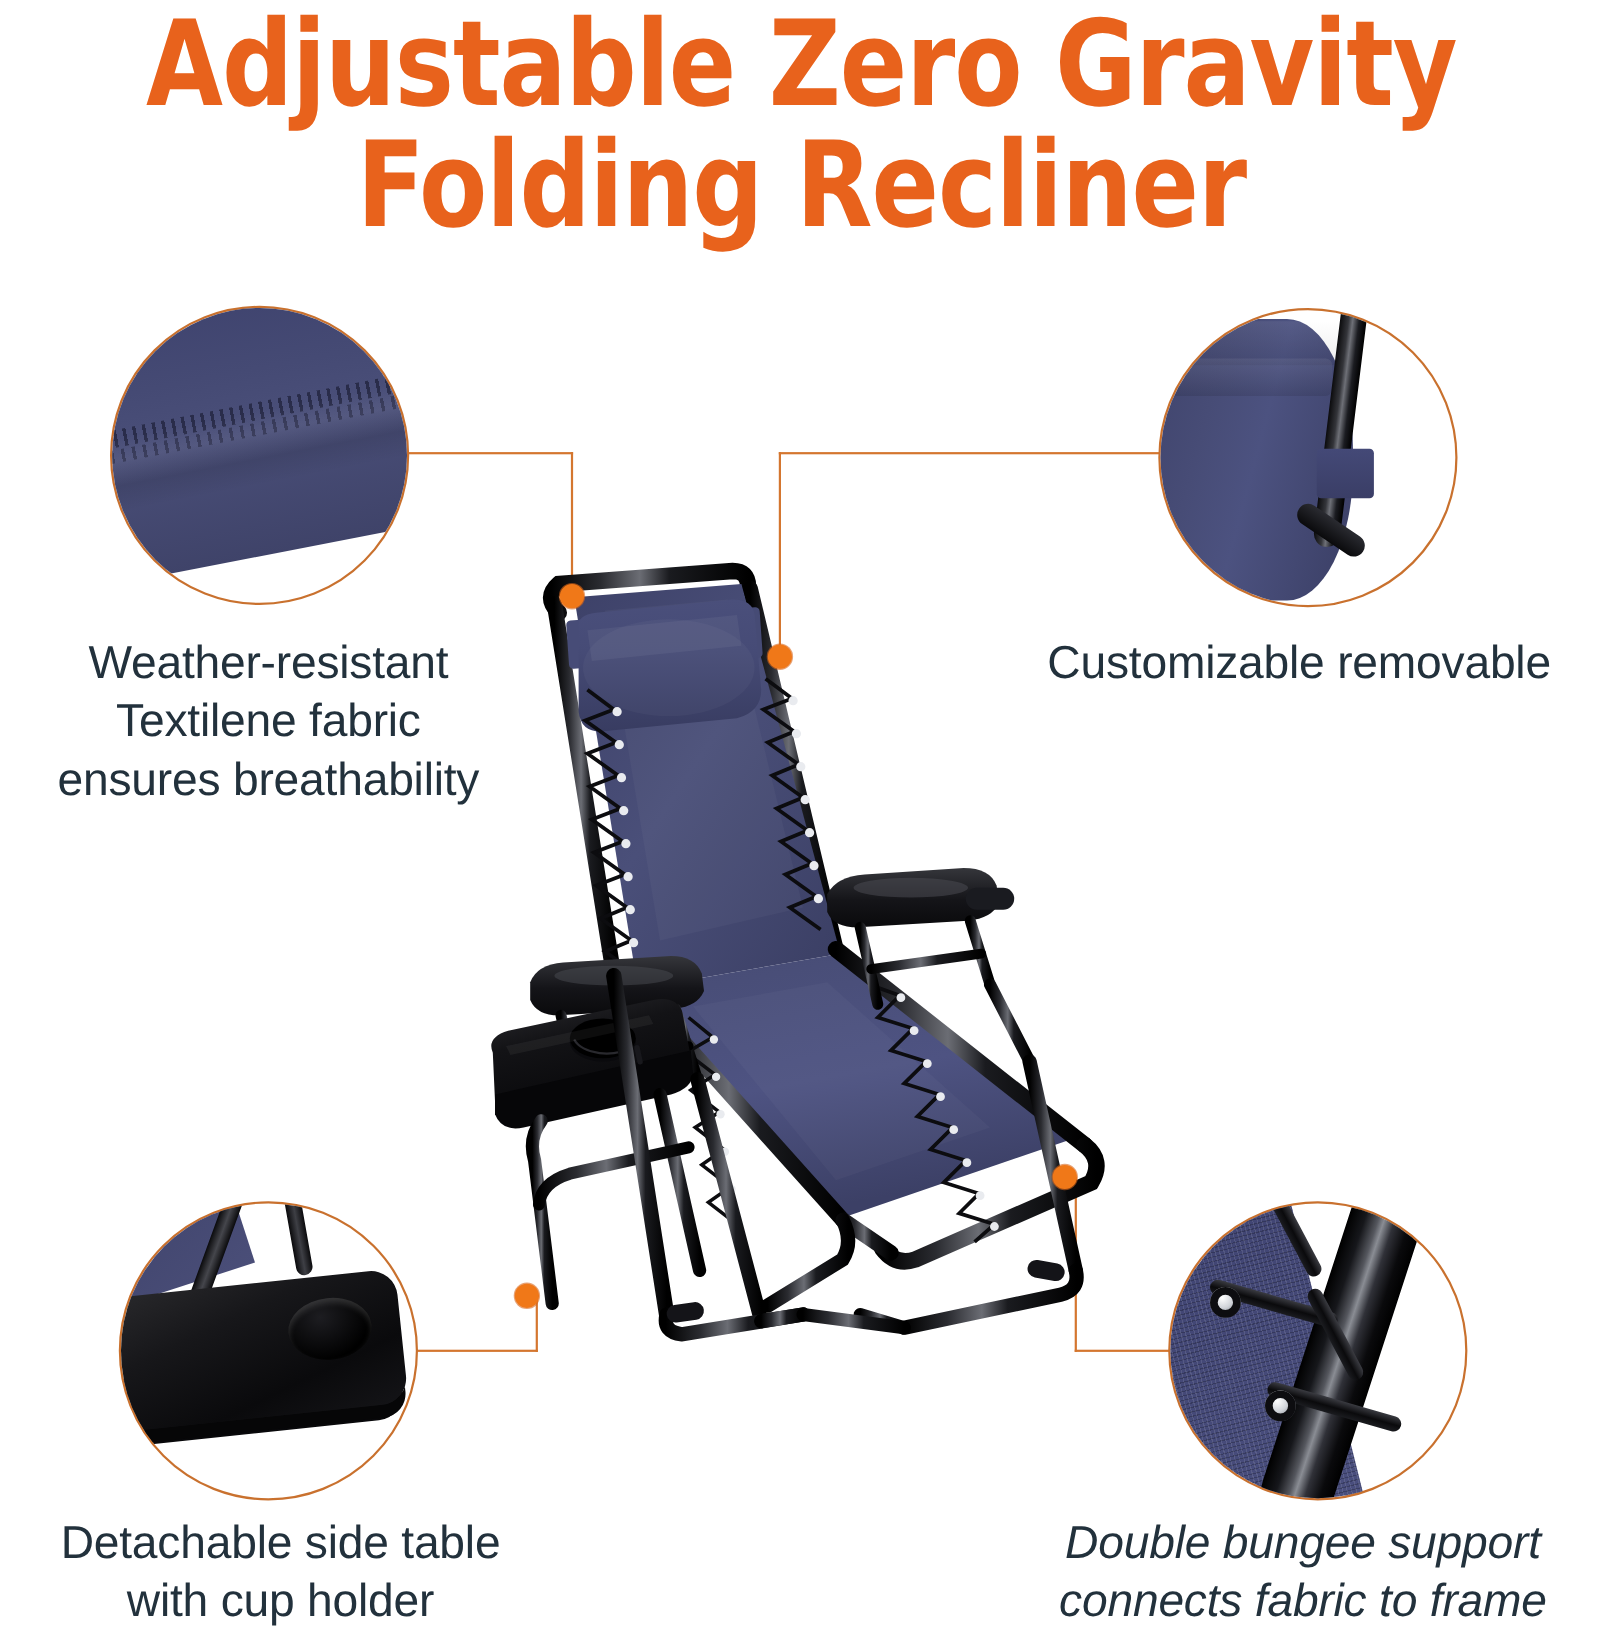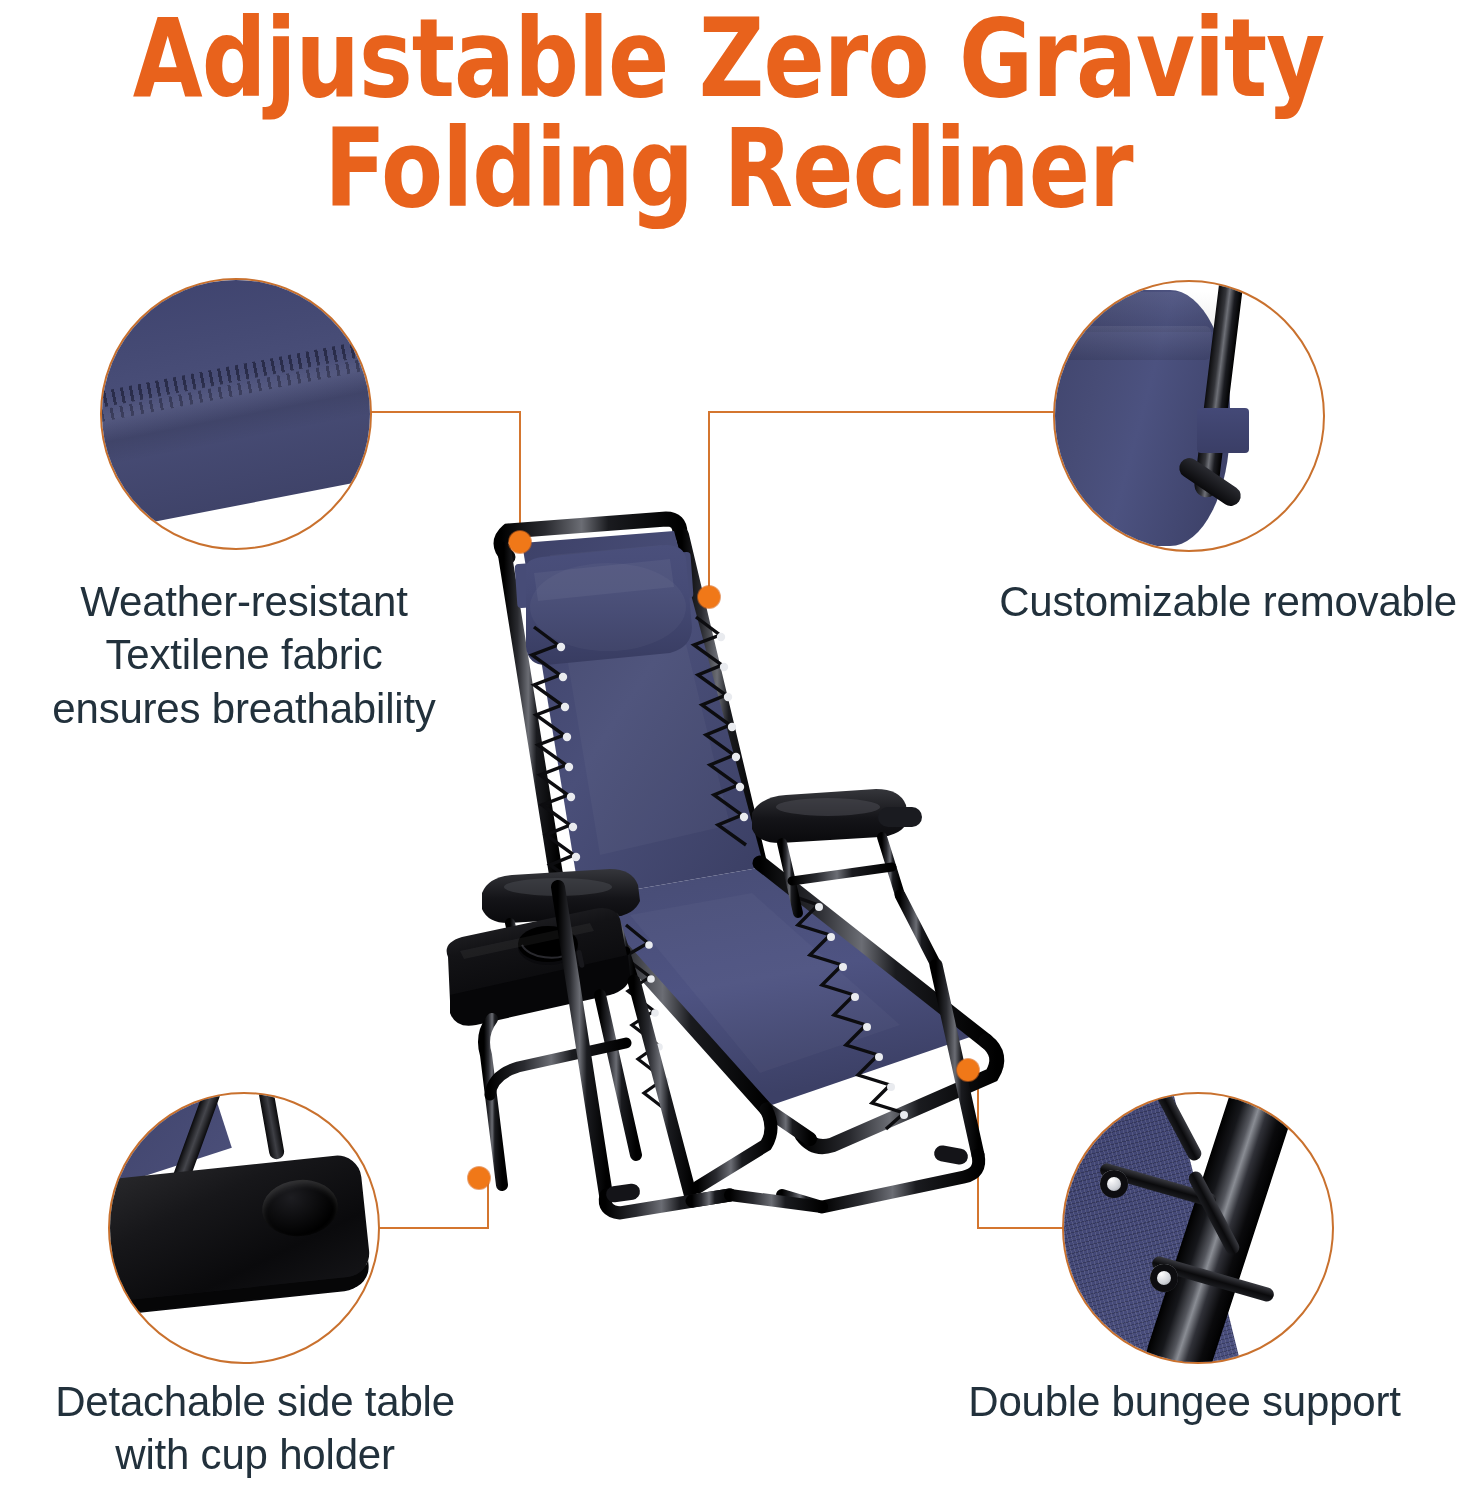--- a/index.html
+++ b/index.html
@@ -31,23 +31,23 @@
   .caption {
     position: absolute;
     color: #22313C;
     font-size: 42px;
     font-weight: 400;
     line-height: 1.27;
     text-align: center;
     letter-spacing: -0.2px;
   }
   #cap-tl { left: -6px;  top: 575px; width: 500px; }
-  #cap-tr { left: 905px; top: 575px; width: 552px; text-align: right; }
+  #cap-tr { left: 905px; top: 575px; width: 552px; }
   #cap-bl { left: -6px;  top: 1375px; width: 522px; }
-  #cap-br { left: 912px; top: 1375px; width: 545px; }
+  #cap-br { left: 912px; top: 1375px; width: 545px; font-style: italic; }
 
   
   .bubble {
     position: absolute;
     border-radius: 50%;
     border: 2px solid #C9712E;
     overflow: hidden;
     background: #ffffff;
   }
   .bubble .inner { position: absolute; inset: 0; }
@@ -453,15 +453,16 @@
     <div>Customizable removable</div>
   </div>
 
   <div class="caption" id="cap-bl">
     <div>Detachable side table</div>
     <div>with cup holder</div>
   </div>
 
   <div class="caption" id="cap-br">
     <div>Double bungee support</div>
+    <div>connects fabric to frame</div>
   </div>
 
 </div>
 
 </body></html>

